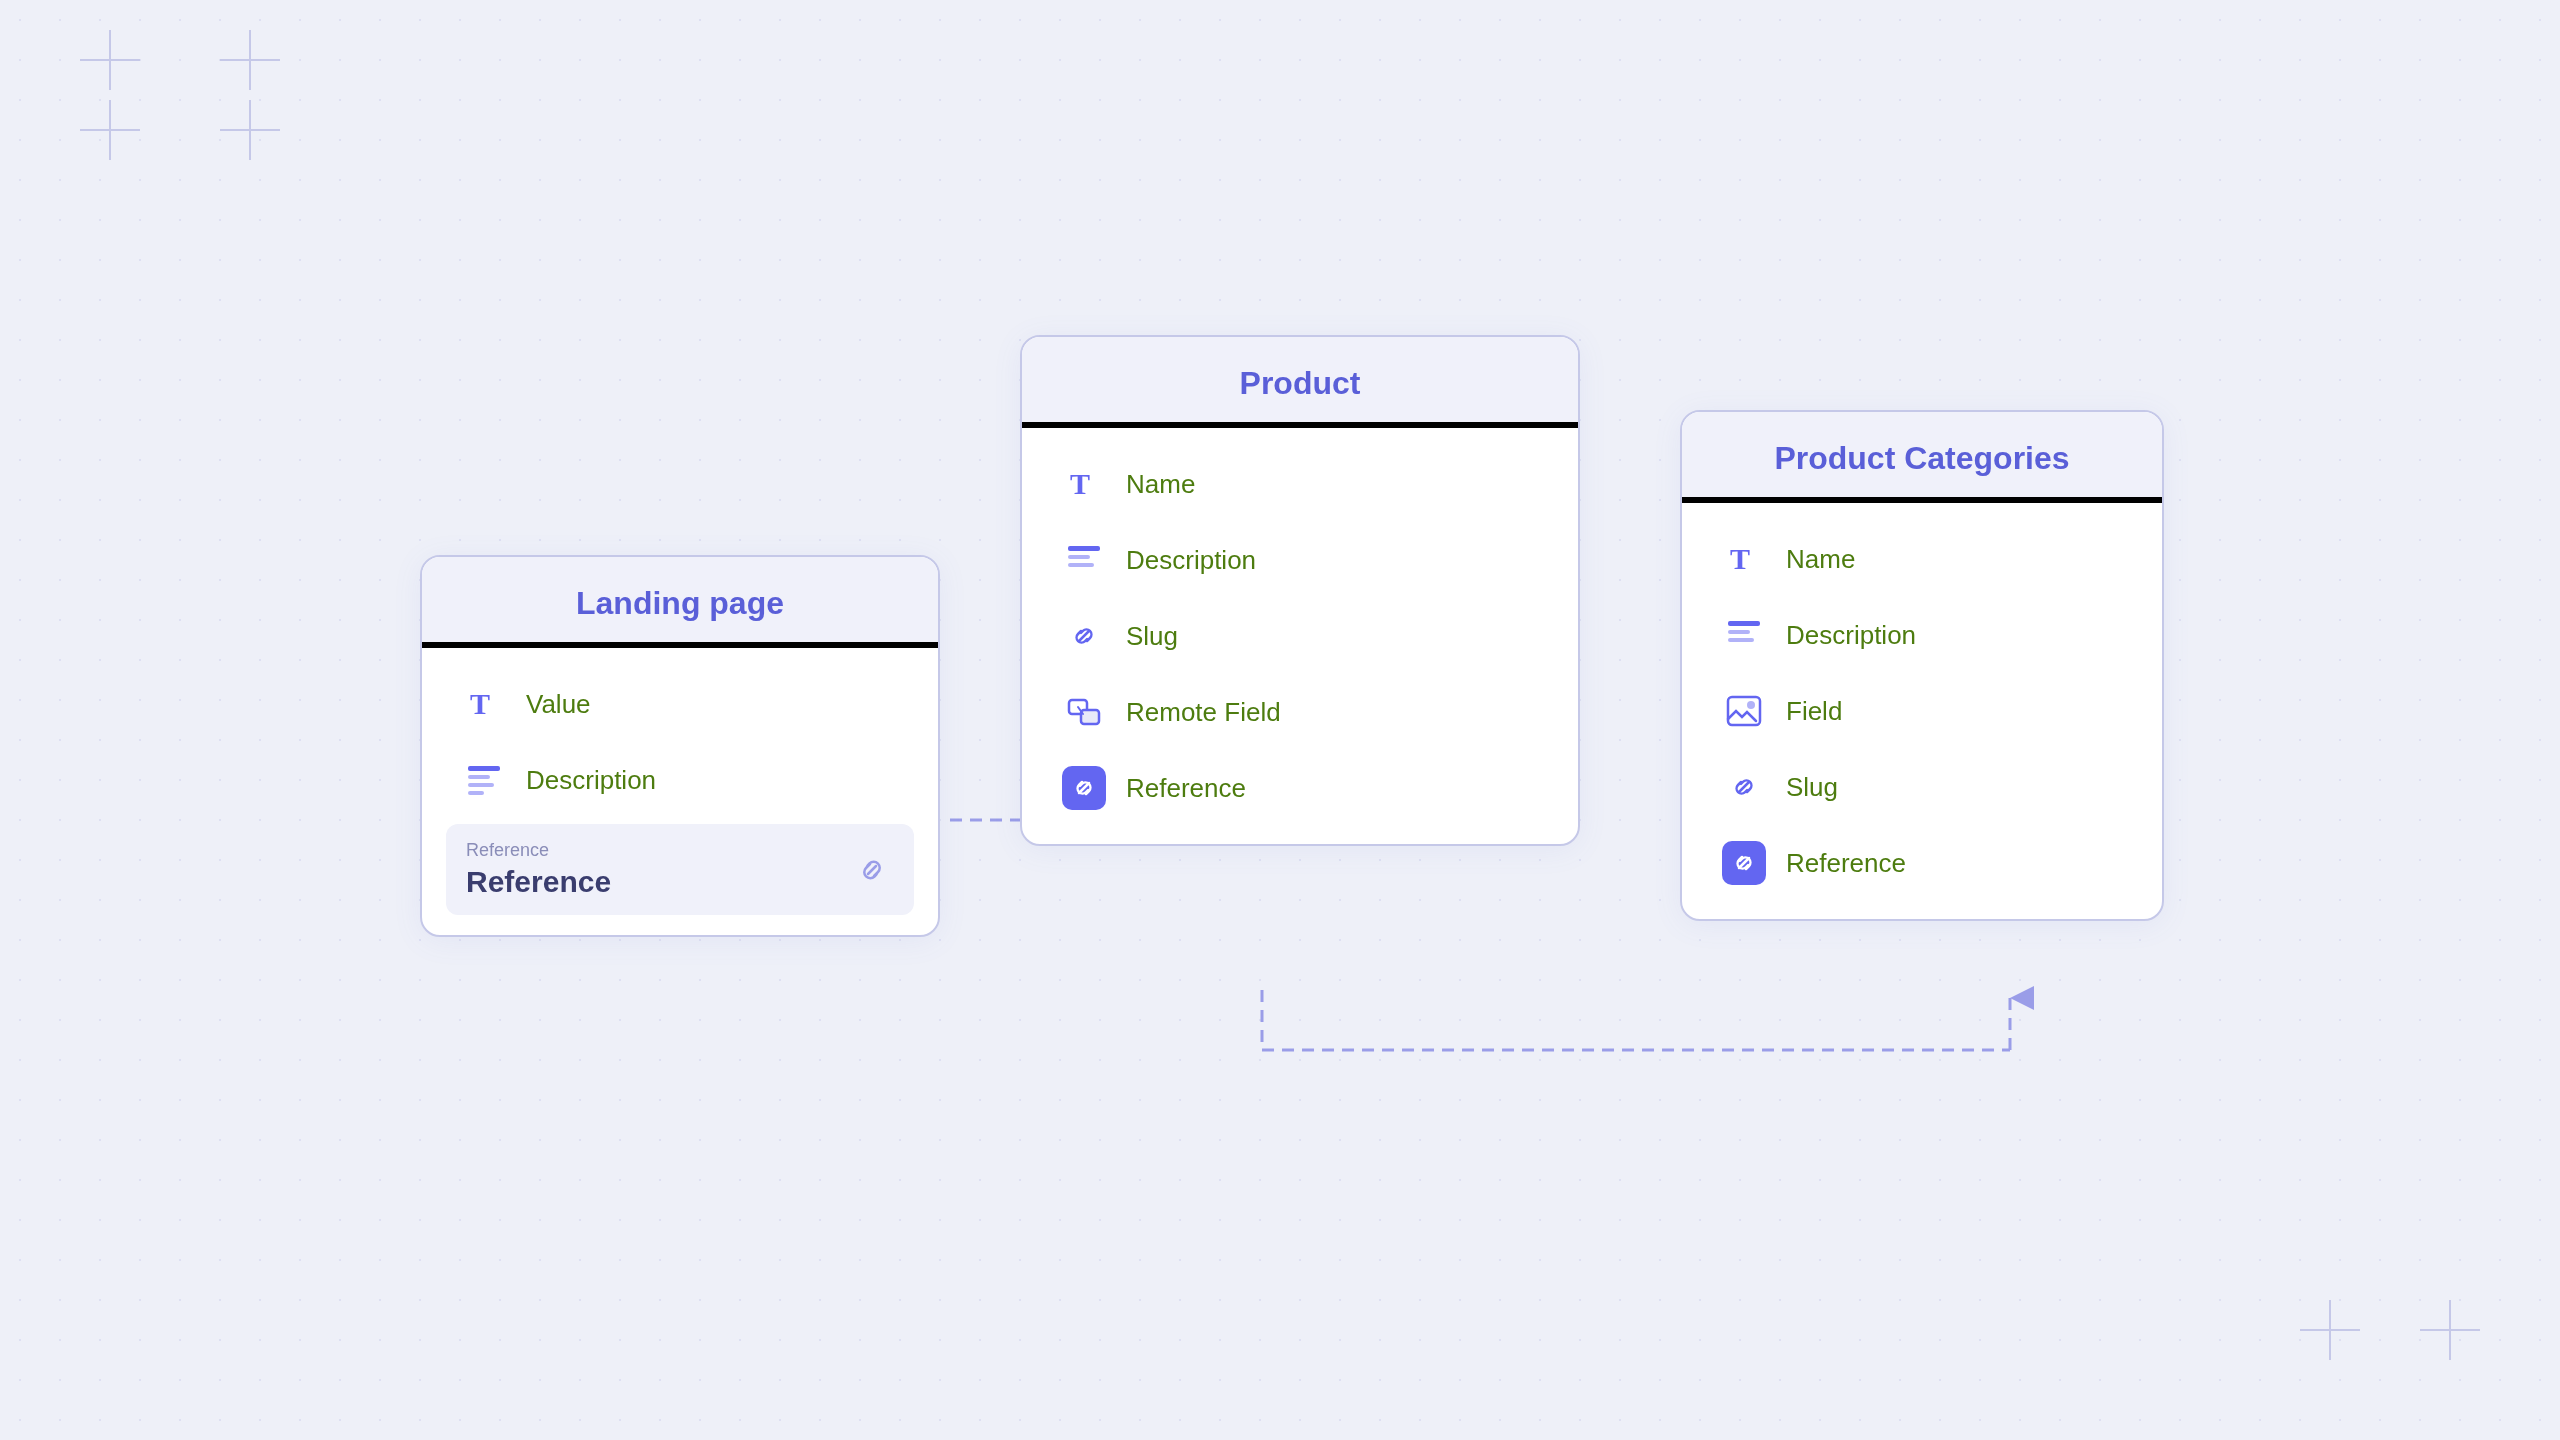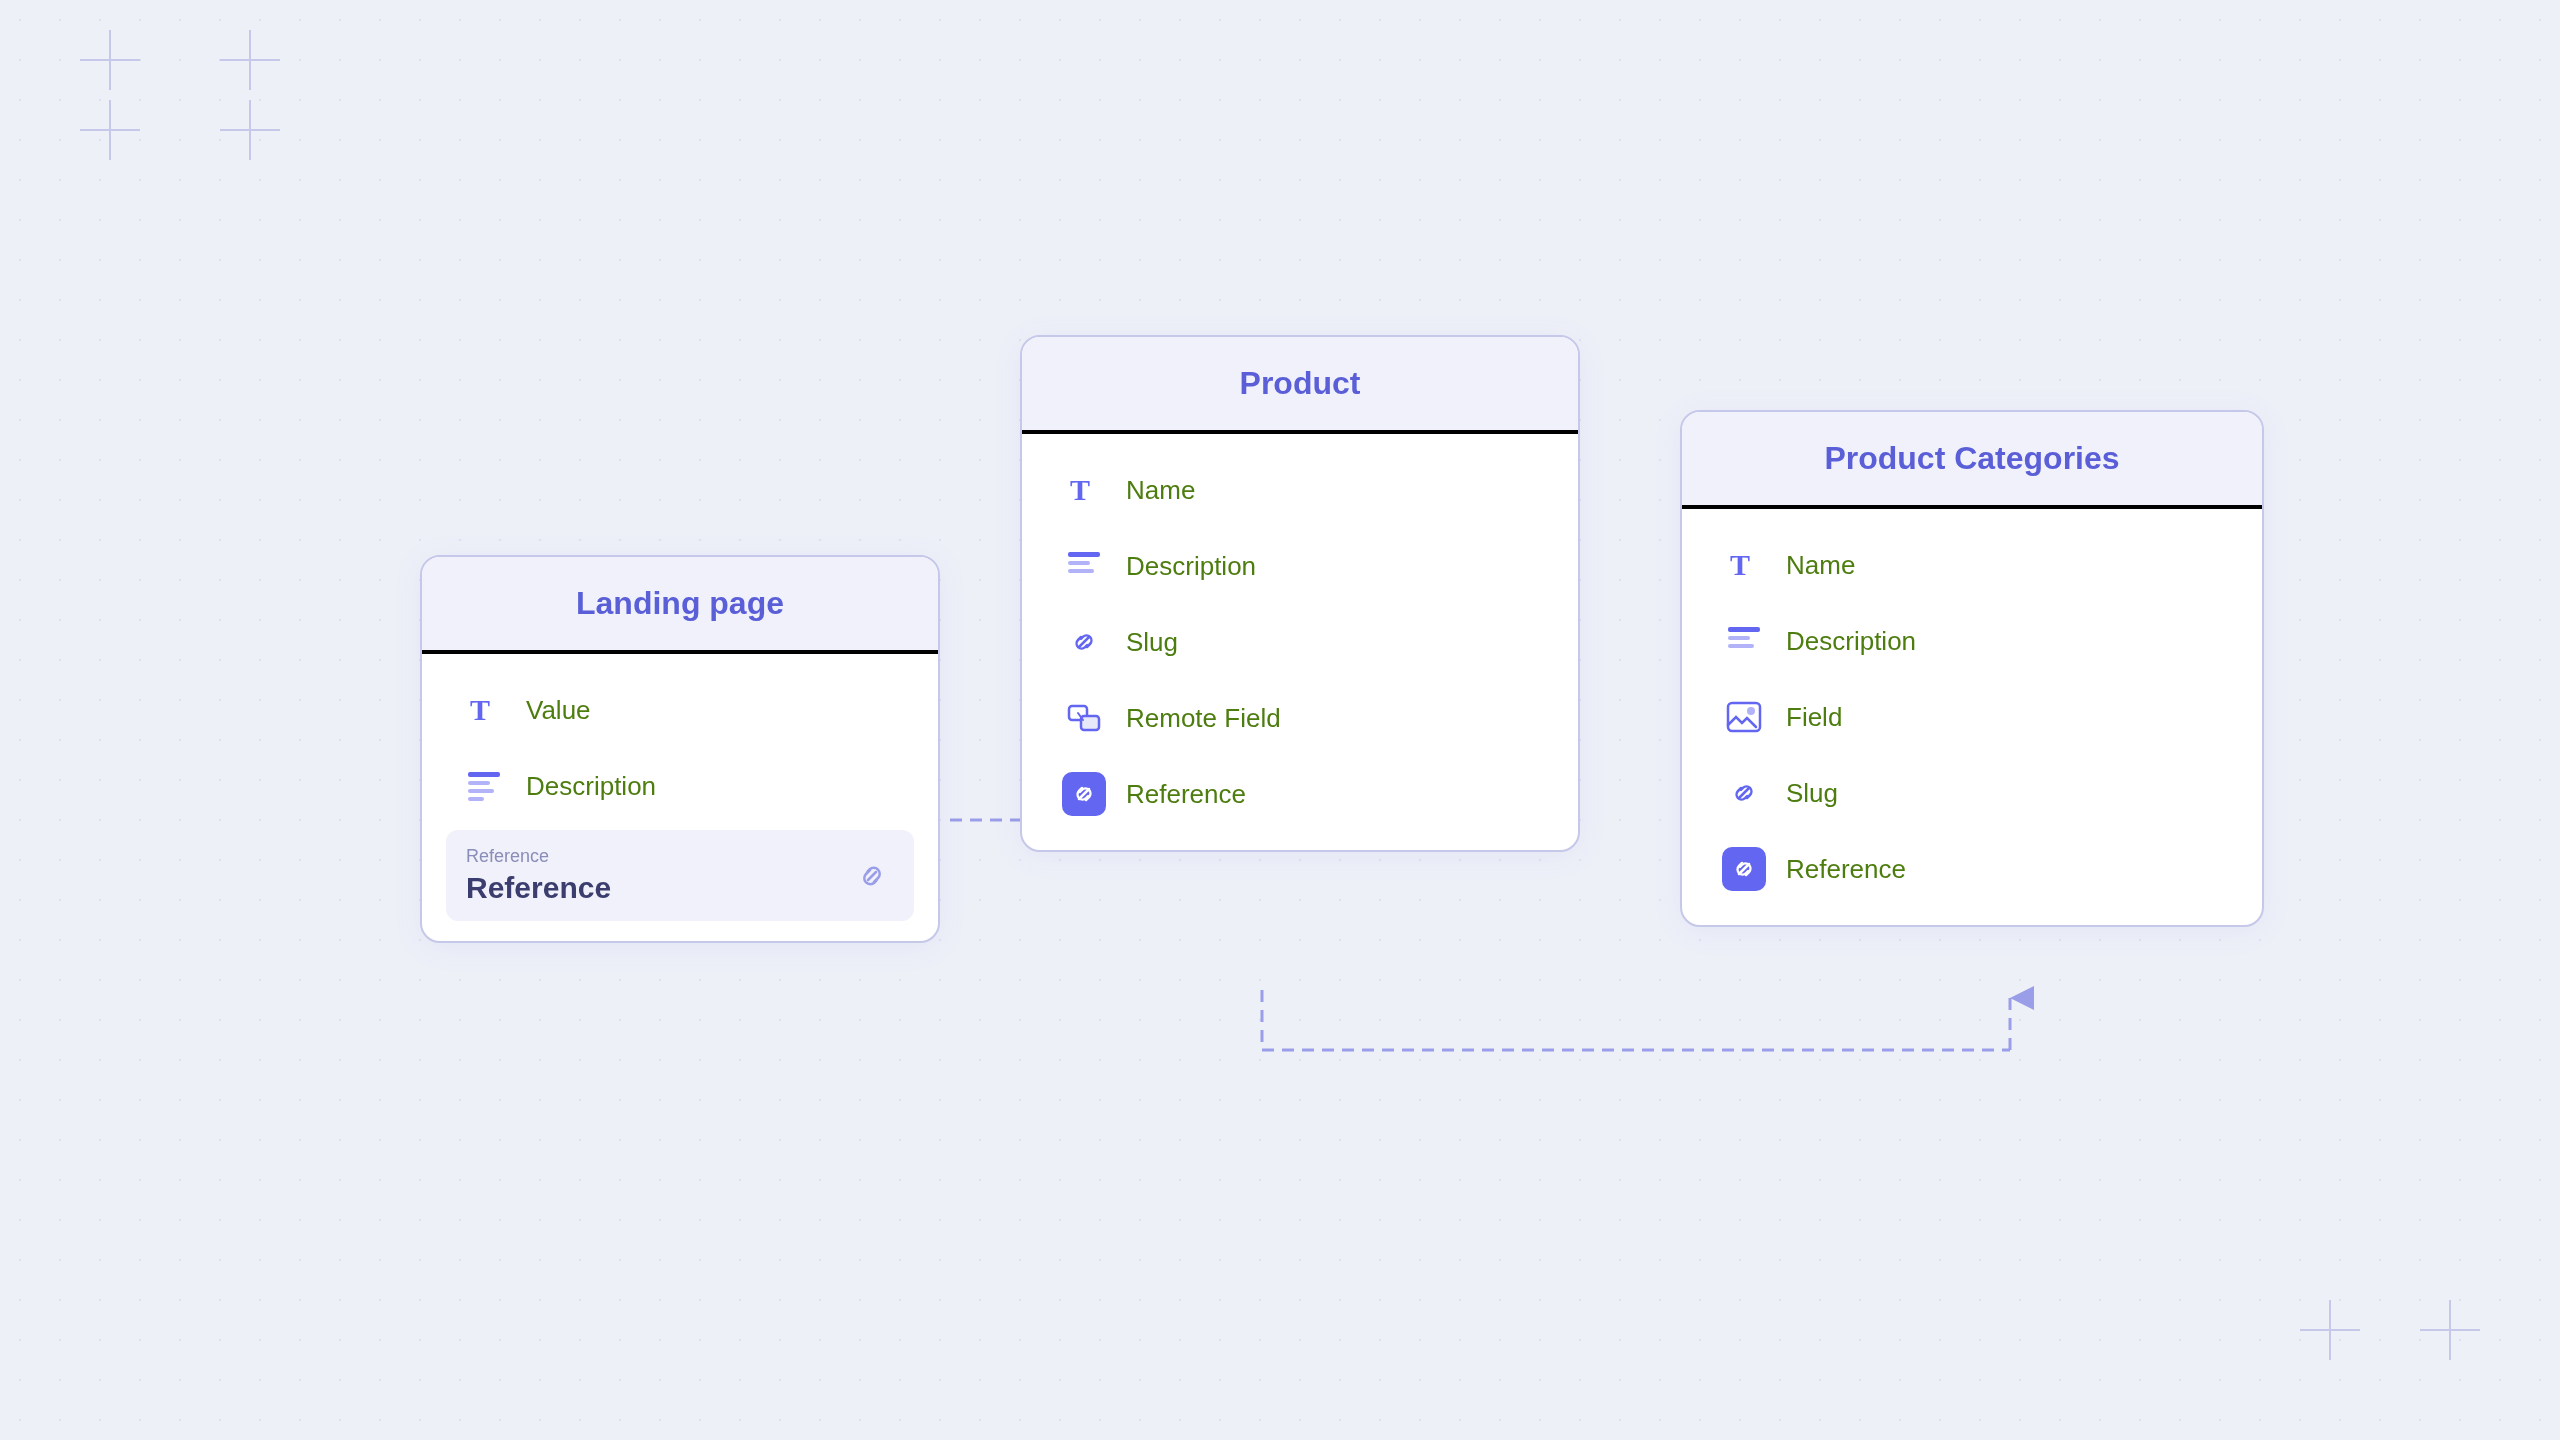--- a/index.html
+++ b/index.html
@@ -46,27 +46,27 @@
     .card {
       position: absolute;
       background: #ffffff;
       border-radius: 20px;
       border: 2px solid #c5c8e8;
       box-shadow: 0 4px 30px rgba(100, 110, 200, 0.08);
       overflow: hidden;
     }
 
     .card-header {
-      padding: 28px 30px 28px;
+      padding: 28px 30px 20px;
       text-align: center;
       font-size: 32px;
       font-weight: 700;
       color: #5a5fd8;
       background: #f0f1fa;
-      border-bottom: 4px solid #000000;
+      border-bottom: 6px solid #000000;
     }
 
     .card-body {
       padding: 20px 24px;
     }
 
     .field-row {
       display: flex;
       align-items: center;
       gap: 20px;
@@ -273,21 +273,21 @@
           <path d="M16 12l-3 3a5 5 0 0 0 7.07 7.07l2-2" stroke="white" stroke-width="2.5" stroke-linecap="round" fill="none"></path>
           <path d="M20 24l3-3a5 5 0 0 0-7.07-7.07l-2 2" stroke="white" stroke-width="2.5" stroke-linecap="round" fill="none"></path>
           <line x1="13" y1="23" x2="23" y2="13" stroke="white" stroke-width="2.5" stroke-linecap="round"></line>
         </svg>
       </div>
       <span class="field-label">Reference</span>
     </div>
   </div>
 </div>
 
-<div class="card" style="left: 1680px; top: 410px; width: 584px;">
+<div class="card" style="left: 1680px; top: 410px; width: 484px;">
   <div class="card-header">Product Categories</div>
   <div class="card-body">
 
     <div class="field-row">
       <div class="field-icon">
         <svg width="36" height="36" viewBox="0 0 36 36">
             <text x="4" y="28" font-size="30" font-weight="700" fill="#6366f1" font-family="serif">T</text>
           </svg>
       </div>
       <span class="field-label">Name</span>

